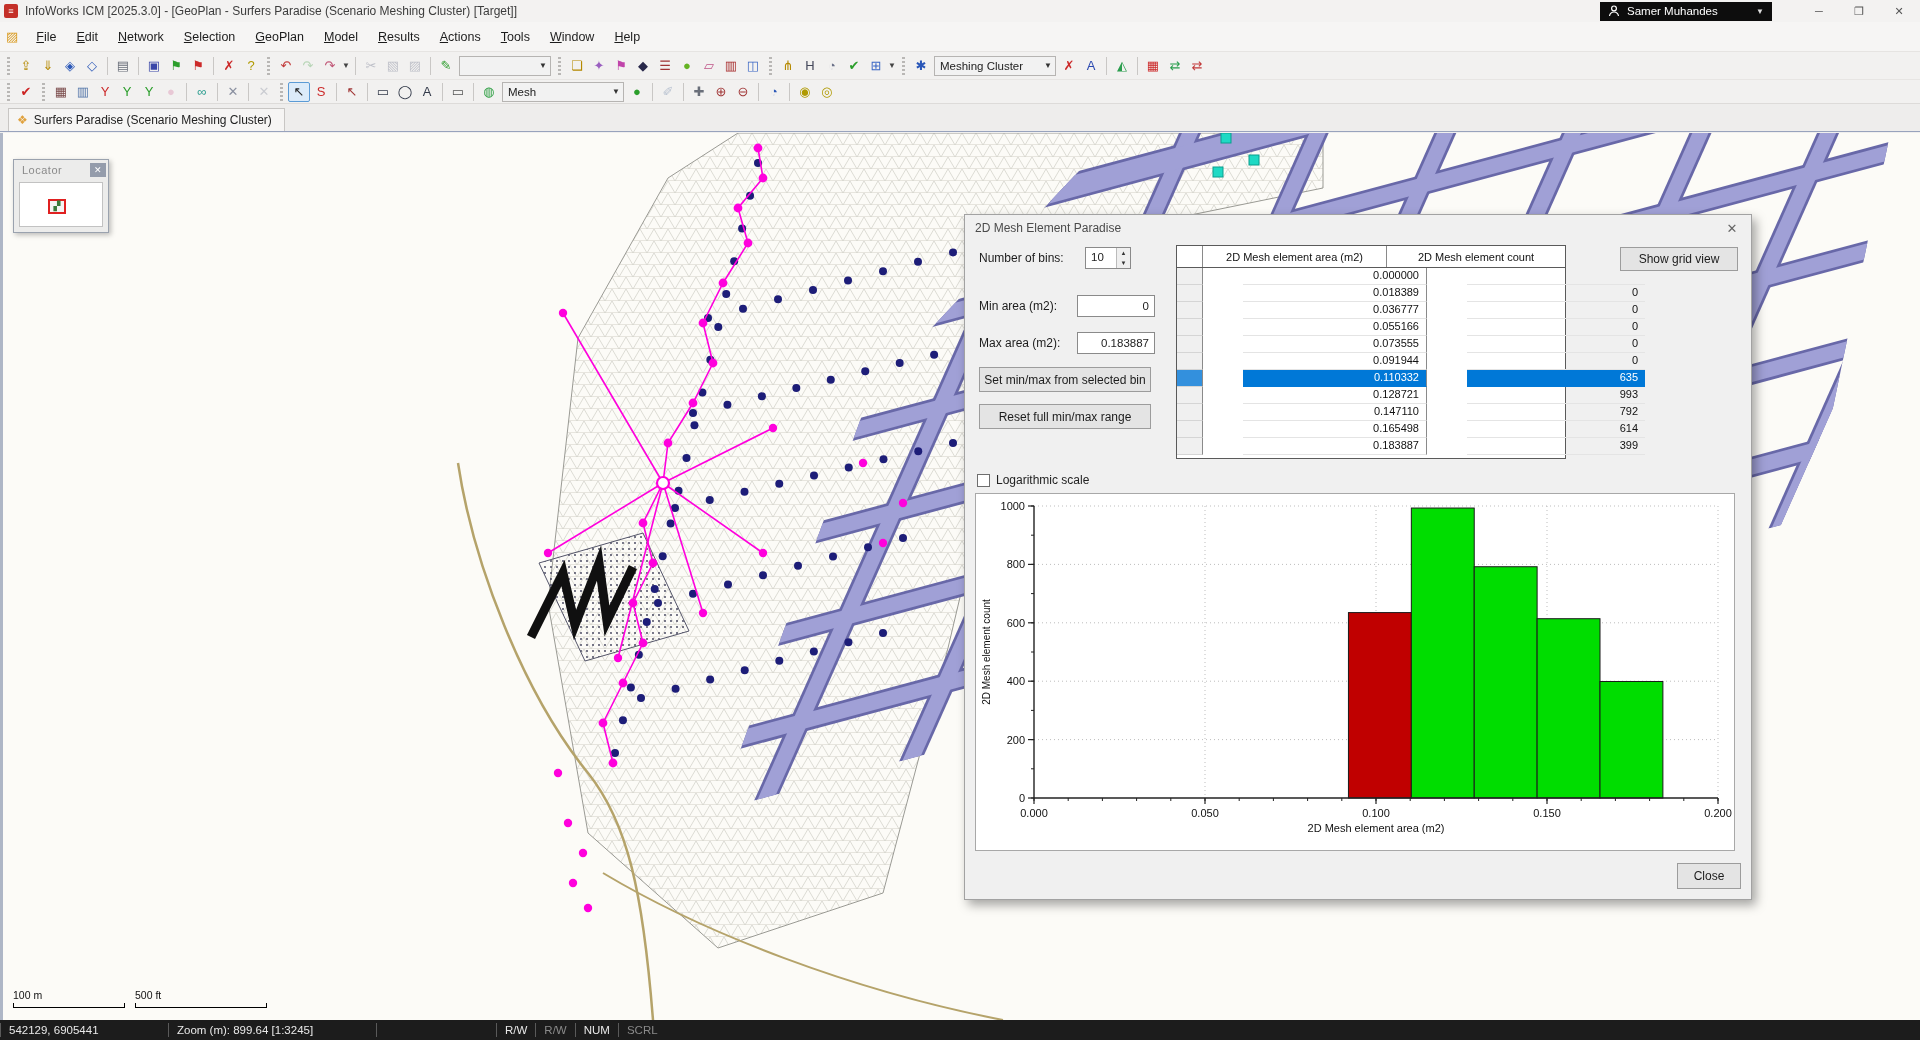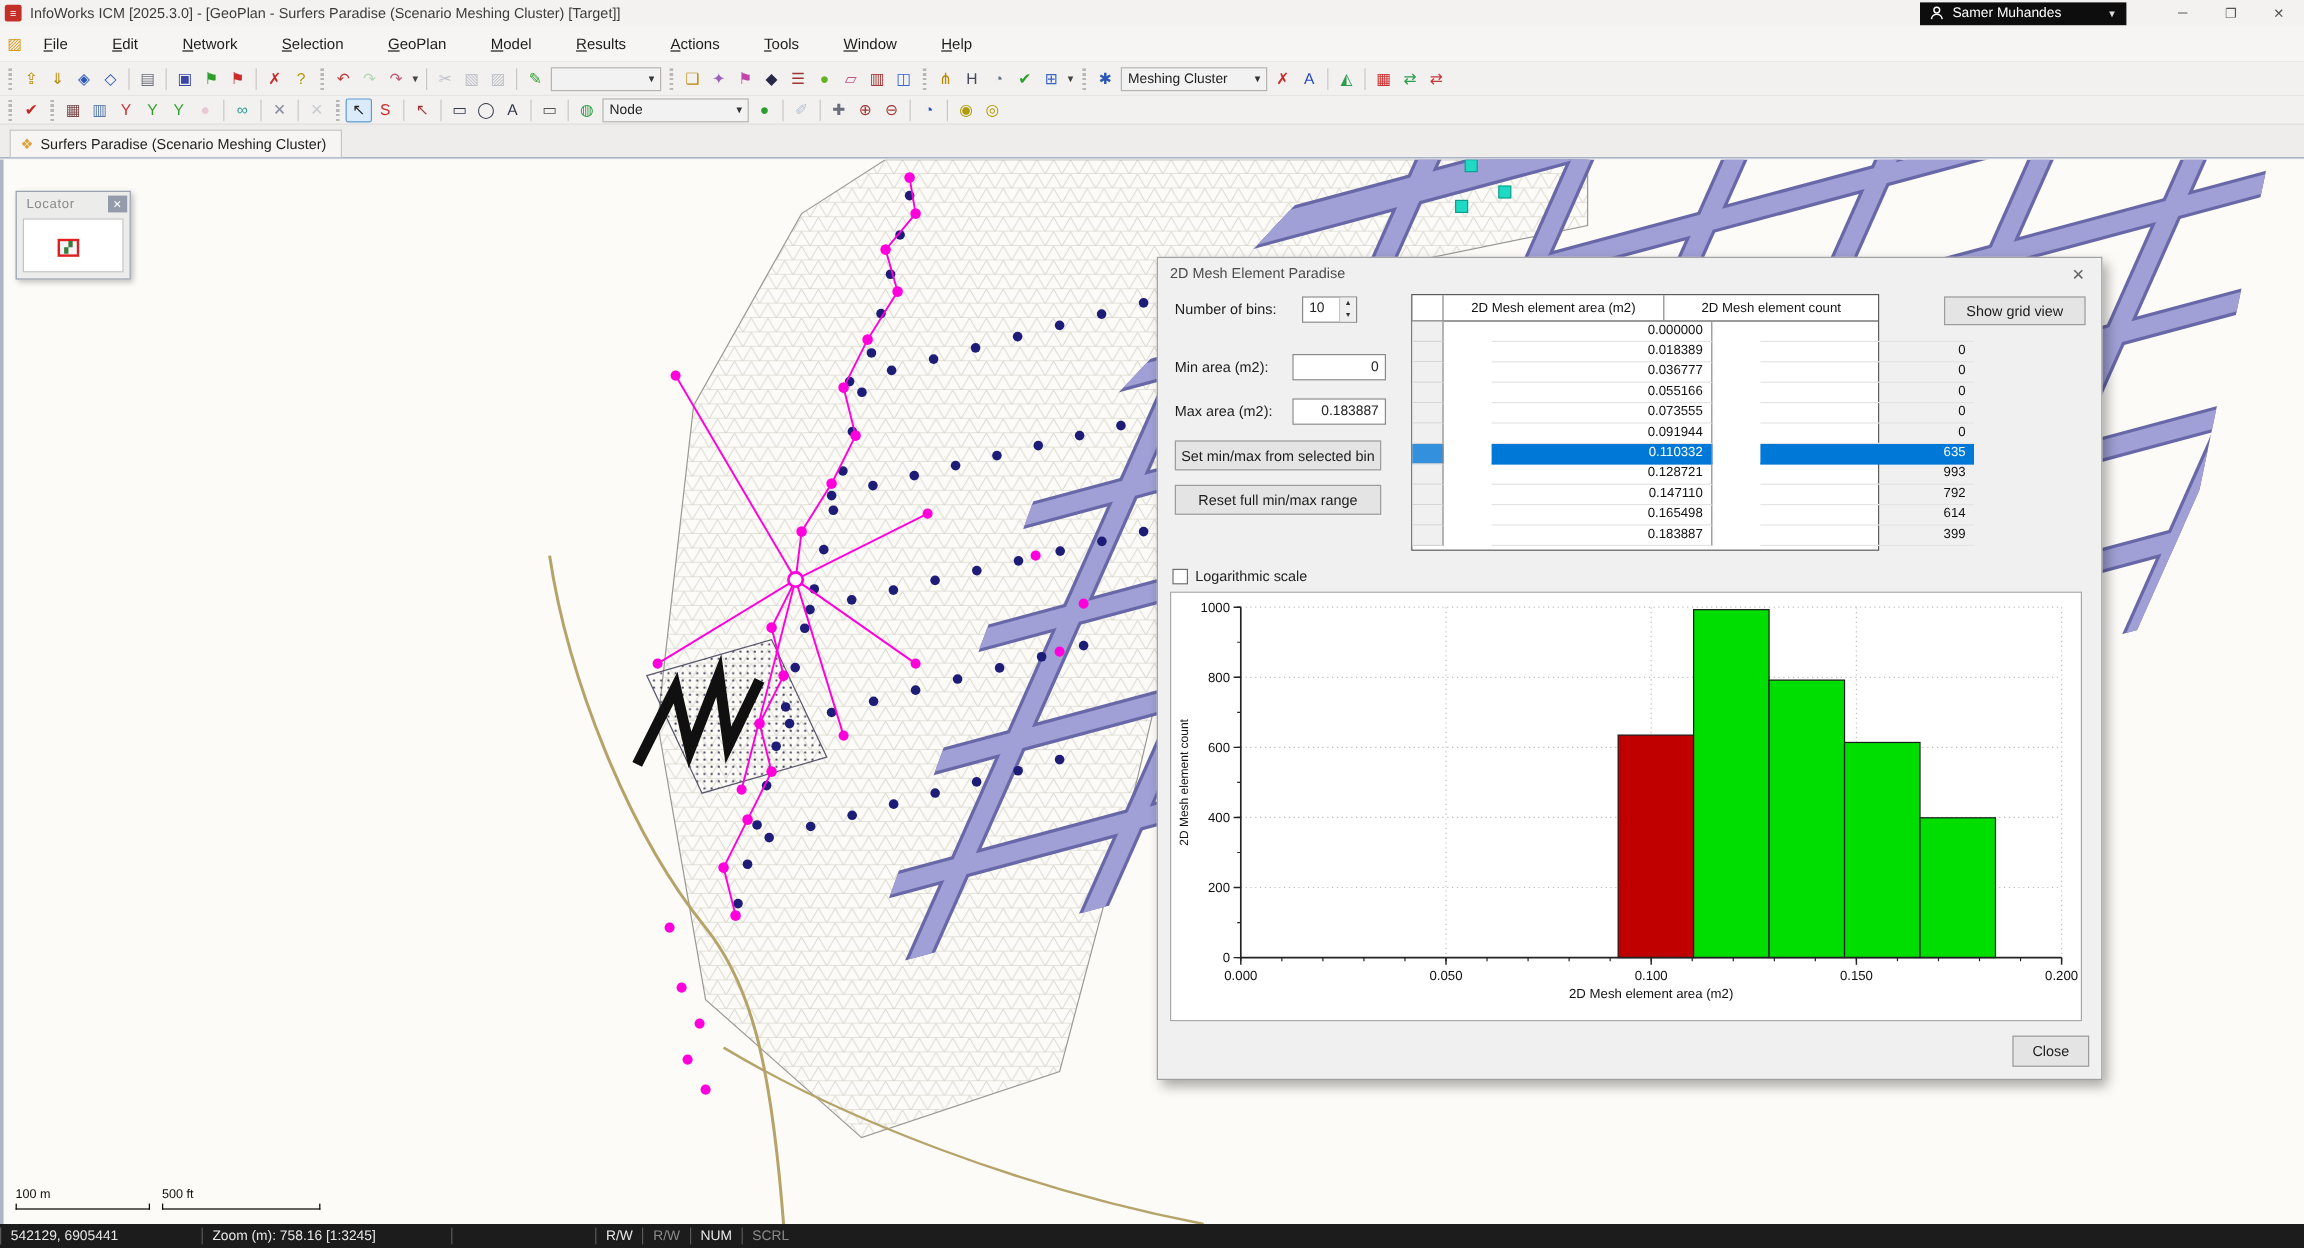--- a/index.html
+++ b/index.html
@@ -149,21 +149,21 @@
     </div>
     <div class="winbtns">
       <span class="winbtn">─</span>
       <span class="winbtn">❐</span>
       <span class="winbtn">✕</span>
     </div>
   </div>
 
   <div class="menubar">
     <span class="menu-appicon">▨</span>
-    <div id="menu-items" style="display:flex;gap:17px;">
+    <div id="menu-items" style="display:flex;">
         <span class="menu-item">File</span>
         <span class="menu-item">Edit</span>
         <span class="menu-item">Network</span>
         <span class="menu-item">Selection</span>
         <span class="menu-item">GeoPlan</span>
         <span class="menu-item">Model</span>
         <span class="menu-item">Results</span>
         <span class="menu-item">Actions</span>
         <span class="menu-item">Tools</span>
         <span class="menu-item">Window</span>
@@ -256,21 +256,21 @@
       <span class="tbtn" title="deselect-all-icon" style="color: rgb(160, 53, 53);">↖</span>
       <div class="tb-sep"></div>
       <span class="tbtn" title="select-window-icon" style="color: rgb(51, 58, 74);">▭</span>
       <span class="tbtn" title="select-circle-icon" style="color: rgb(51, 58, 74);">◯</span>
       <span class="tbtn" title="select-label-icon" style="color: rgb(51, 58, 74);">A</span>
       <div class="tb-sep"></div>
       <span class="tbtn" title="measure-icon" style="color: rgb(85, 85, 85);">▭</span>
       <div class="tb-sep"></div>
       <span class="tbtn" title="object-type-icon" style="color: rgb(42, 157, 63);">◍</span>
       <div class="combo" style="width: 122px;">
-        <span class="ctext">Node</span>
+        <span class="ctext">Mesh</span>
         <span class="ccaret">▼</span>
       </div>
       <span class="tbtn" title="new-object-icon" style="color: rgb(43, 158, 43);">●</span>
       <div class="tb-sep"></div>
       <span class="tbtn dim" title="digitise-icon" style="color: rgb(85, 113, 154);">✐</span>
       <div class="tb-sep"></div>
       <span class="tbtn" title="pan-icon" style="color: rgb(106, 111, 122);">✚</span>
       <span class="tbtn" title="zoom-in-icon" style="color: rgb(160, 53, 53);">⊕</span>
       <span class="tbtn" title="zoom-out-icon" style="color: rgb(160, 53, 53);">⊖</span>
       <div class="tb-sep"></div>
@@ -657,21 +657,21 @@
             <text x="14" y="158" text-anchor="middle" font-size="10" fill="#111" transform="rotate(-90 14 158)" font-family="Liberation Sans, sans-serif">2D Mesh element count</text>
           </svg>
       </div>
 
       <div class="dlg-btn dlg-close-btn">Close</div>
     </div>
   </div>
 
   <div class="statusbar">
     <div class="sb-seg sb-coords">542129, 6905441</div>
-    <div class="sb-seg sb-zoom">Zoom (m): 758.16 [1:3245]</div>
+    <div class="sb-seg sb-zoom">Zoom (m): 899.64 [1:3245]</div>
     <div class="sb-seg sb-blank"></div>
     <div class="sb-seg">R/W</div>
     <div class="sb-seg dim">R/W</div>
     <div class="sb-seg">NUM</div>
     <div class="sb-seg dim">SCRL</div>
   </div>
 
 </div>
 
 </body></html>

